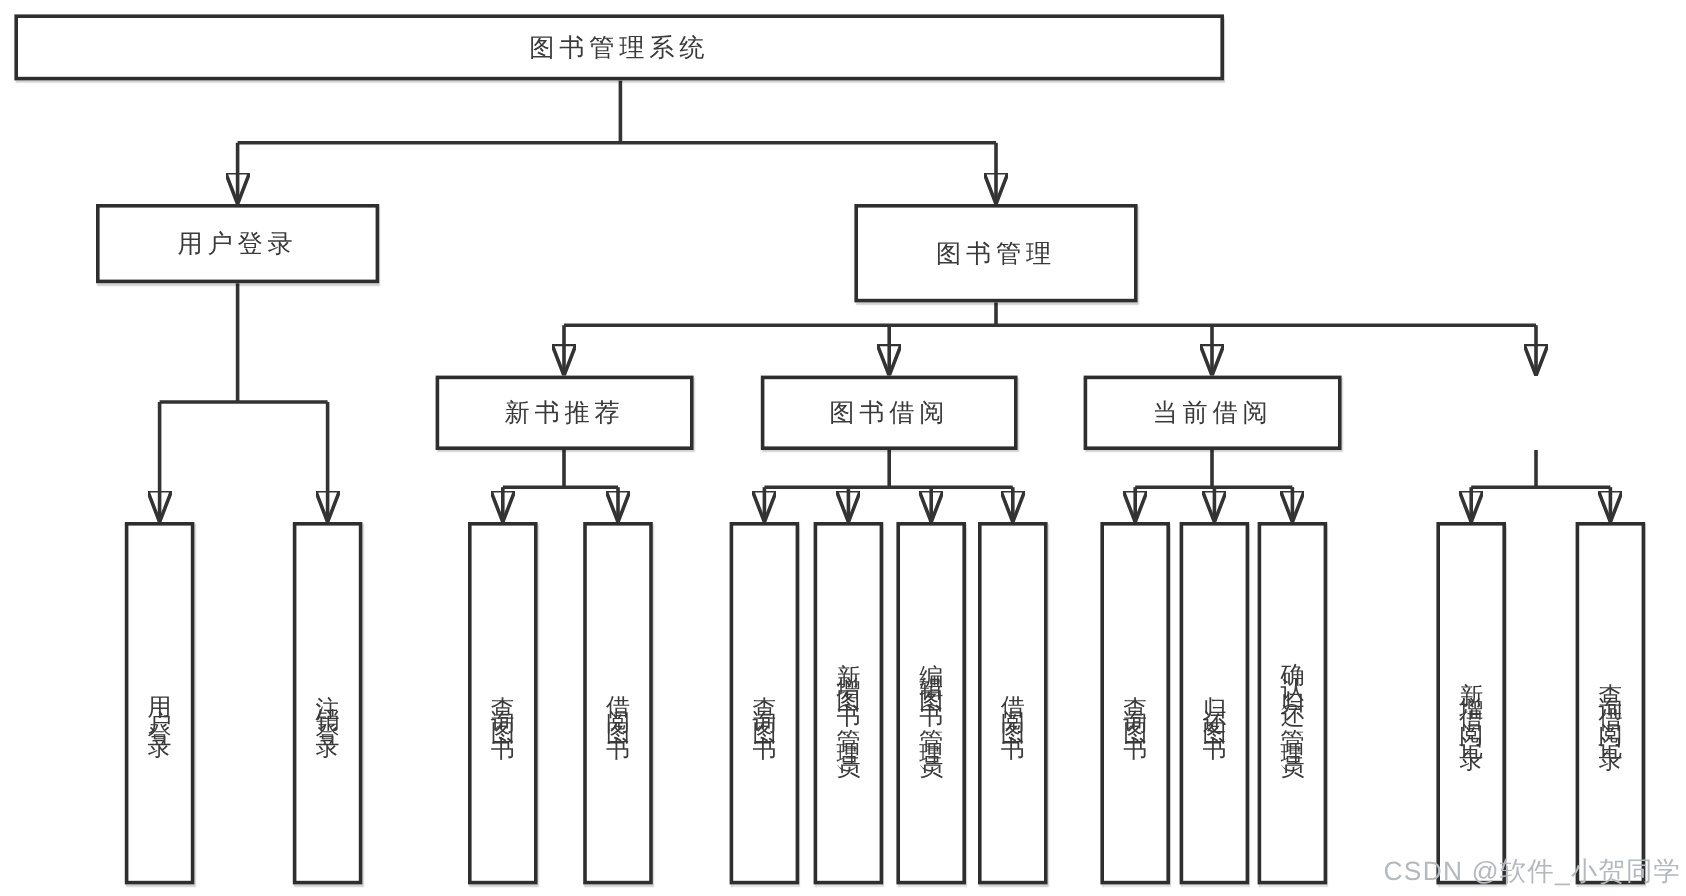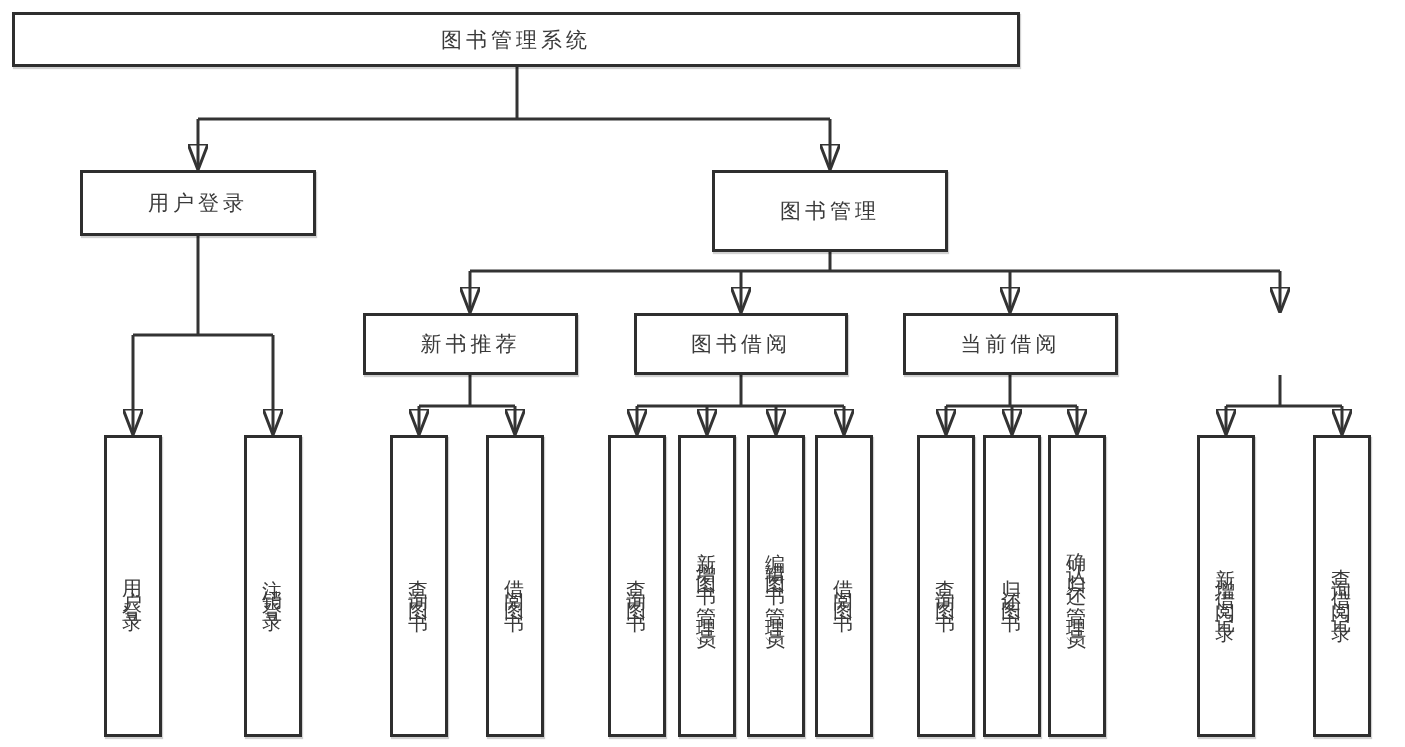--- a/index.html
+++ b/index.html
@@ -177,14 +177,15 @@
     <span class="lbl">确认归还（管理员）</span>
   </div>
 
   <div class="node v" style="left:1197px;top:435px;width:58px;height:302px;">
     <span class="lbl">新增借阅记录</span>
   </div>
   <div class="node v" style="left:1313px;top:435px;width:58px;height:302px;">
     <span class="lbl">查询借阅记录</span>
   </div>
 
+  <div id="watermark">CSDN @软件_小贺同学</div>
 
 </div>
 
 </body></html>

